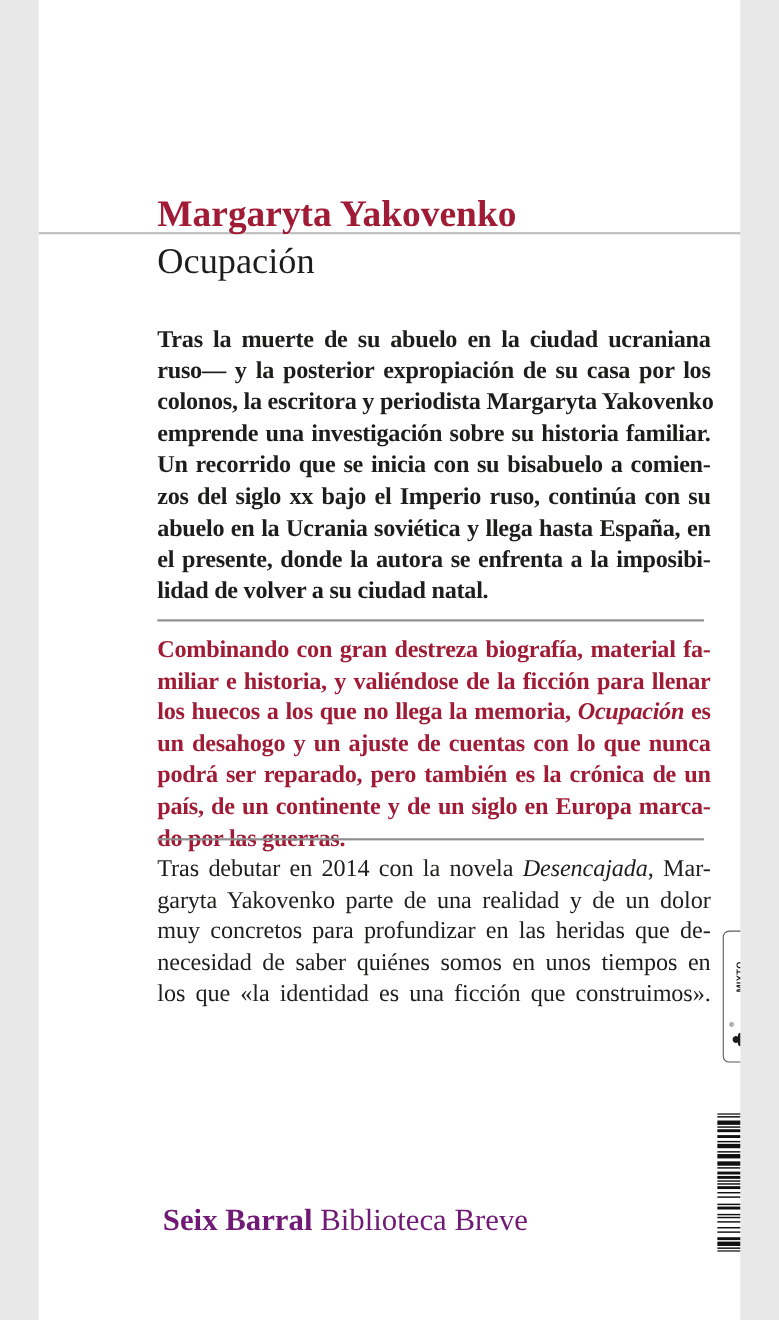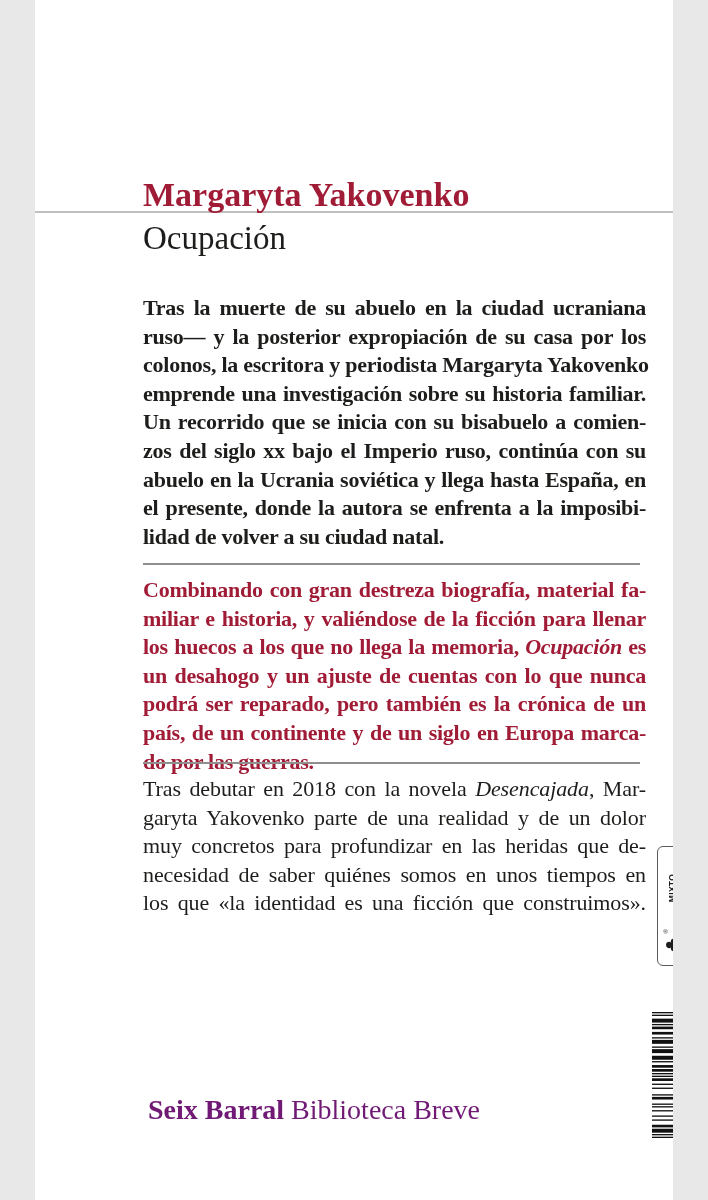--- a/index.html
+++ b/index.html
@@ -123,21 +123,21 @@
       <div class="pline"><span>los huecos a los que no llega la memoria, </span><i>Ocupación</i><span> es</span></div>
       <div class="pline"><span>un desahogo y un ajuste de cuentas con lo que nunca</span></div>
       <div class="pline"><span>podrá ser reparado, pero también es la crónica de un</span></div>
       <div class="pline"><span>país, de un continente y de un siglo en Europa marca-</span></div>
       <div class="pline pline-last"><span>do por las guerras.</span></div>
     </div>
 
   <div id="rule2" class="col-rule"></div>
 
   <div id="para3" class="col para para-regular">
-      <div class="pline"><span>Tras debutar en 2018 con la novela </span><i>Desencajada</i><span>, Mar-</span></div>
+      <div class="pline"><span>Tras debutar en 2014 con la novela </span><i>Desencajada</i><span>, Mar-</span></div>
       <div class="pline"><span>garyta Yakovenko parte de una realidad y de un dolor</span></div>
       <div class="pline"><span>muy concretos para profundizar en las heridas que de-</span></div>
       <div class="pline"><span>necesidad de saber quiénes somos en unos tiempos en</span></div>
       <div class="pline"><span>los que «la identidad es una ficción que construimos».</span></div>
     </div>
 
   <div class="fsc-wrapper">
     <div class="fsc-inner">
       <div class="fsc-logo">
         <span class="reg">®</span>

